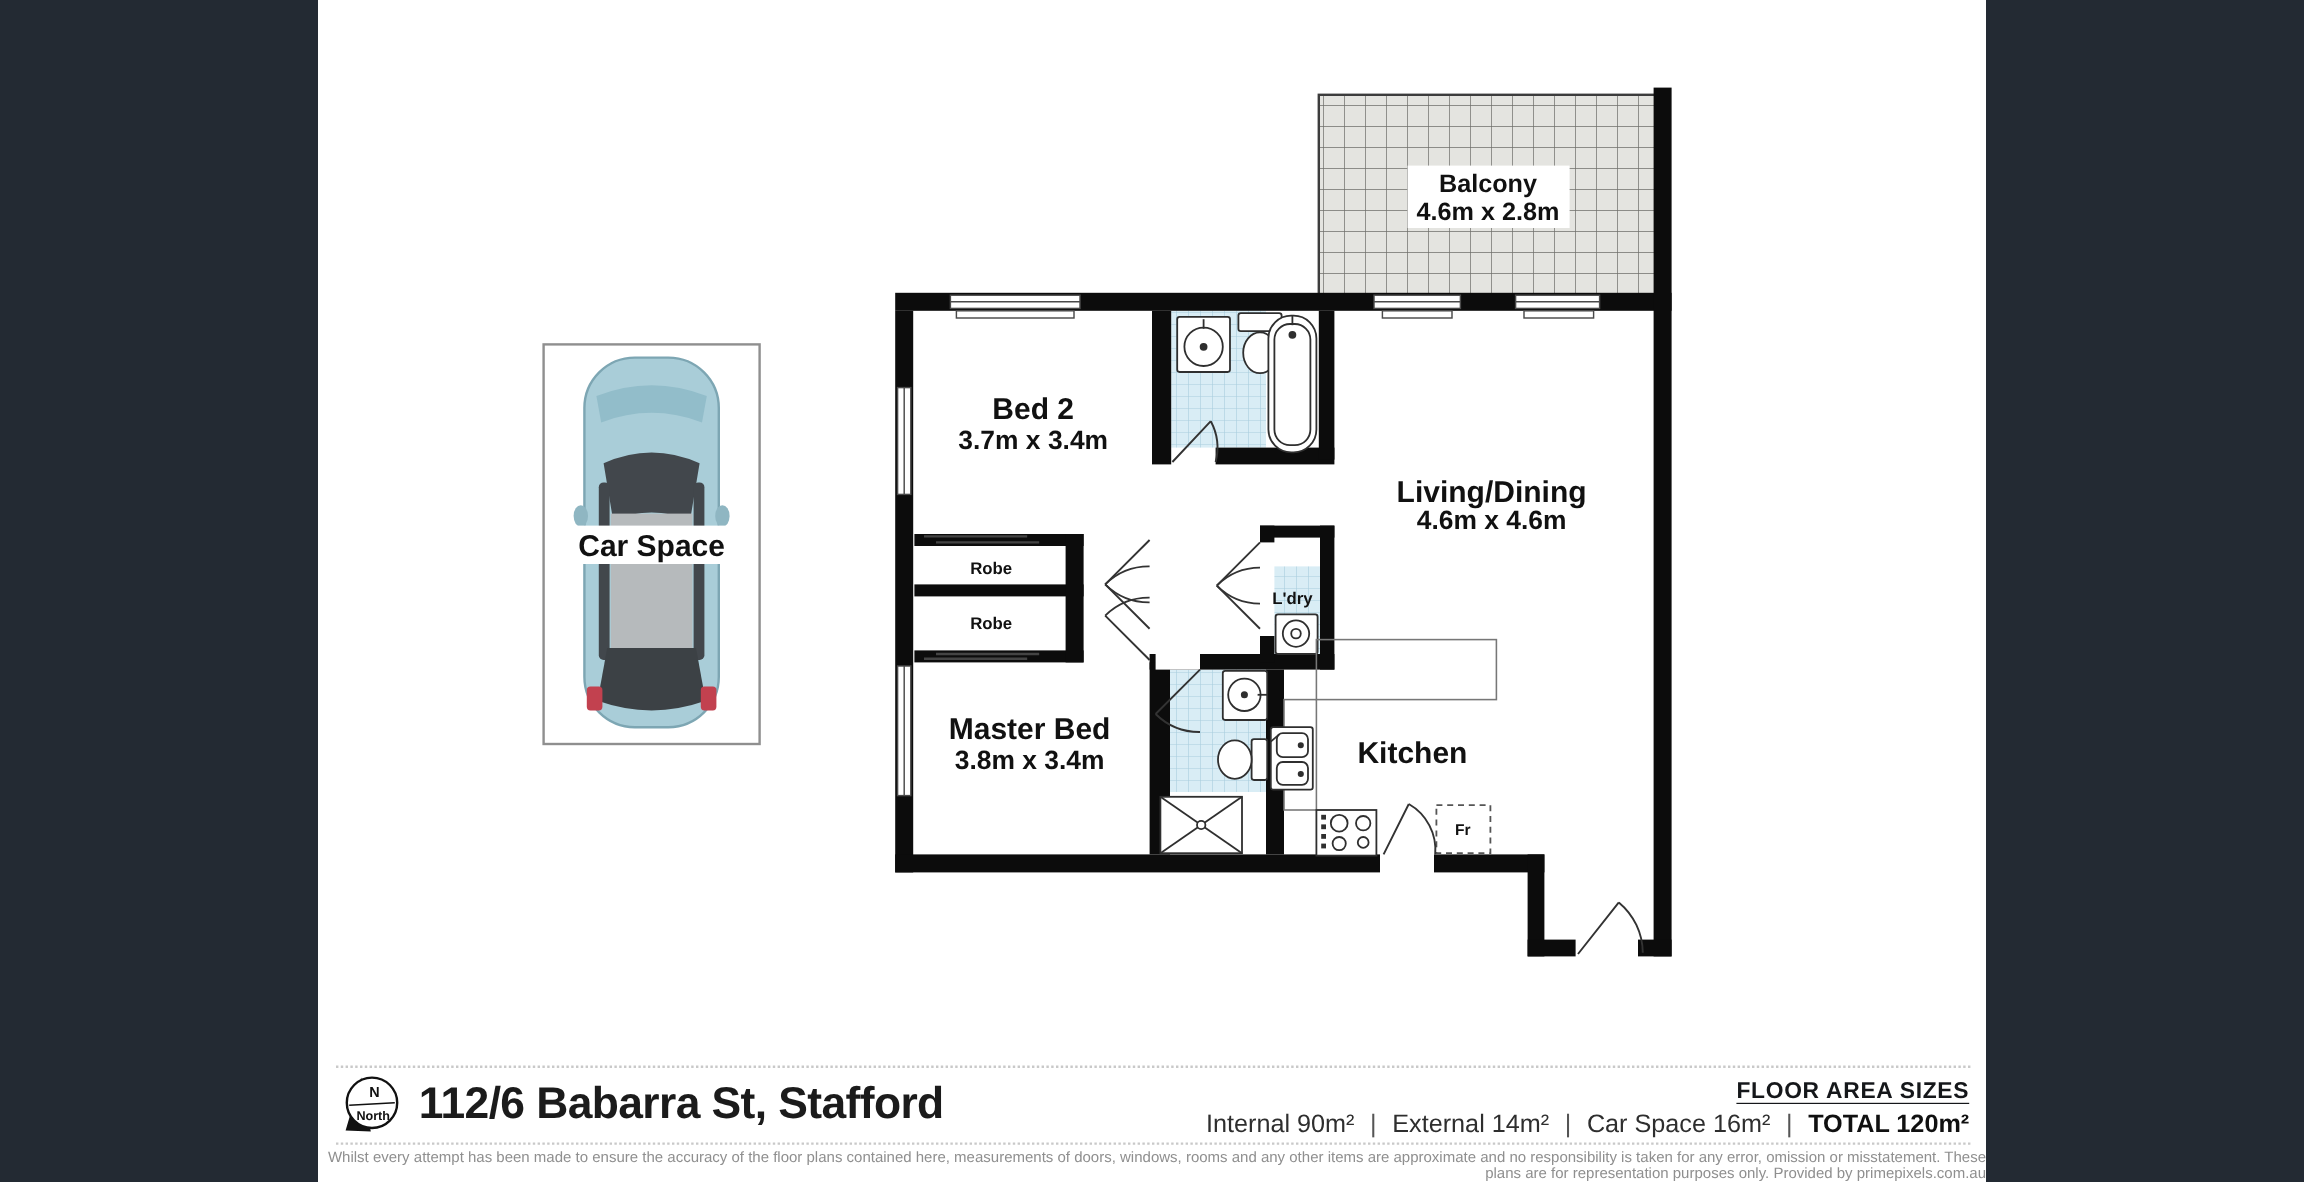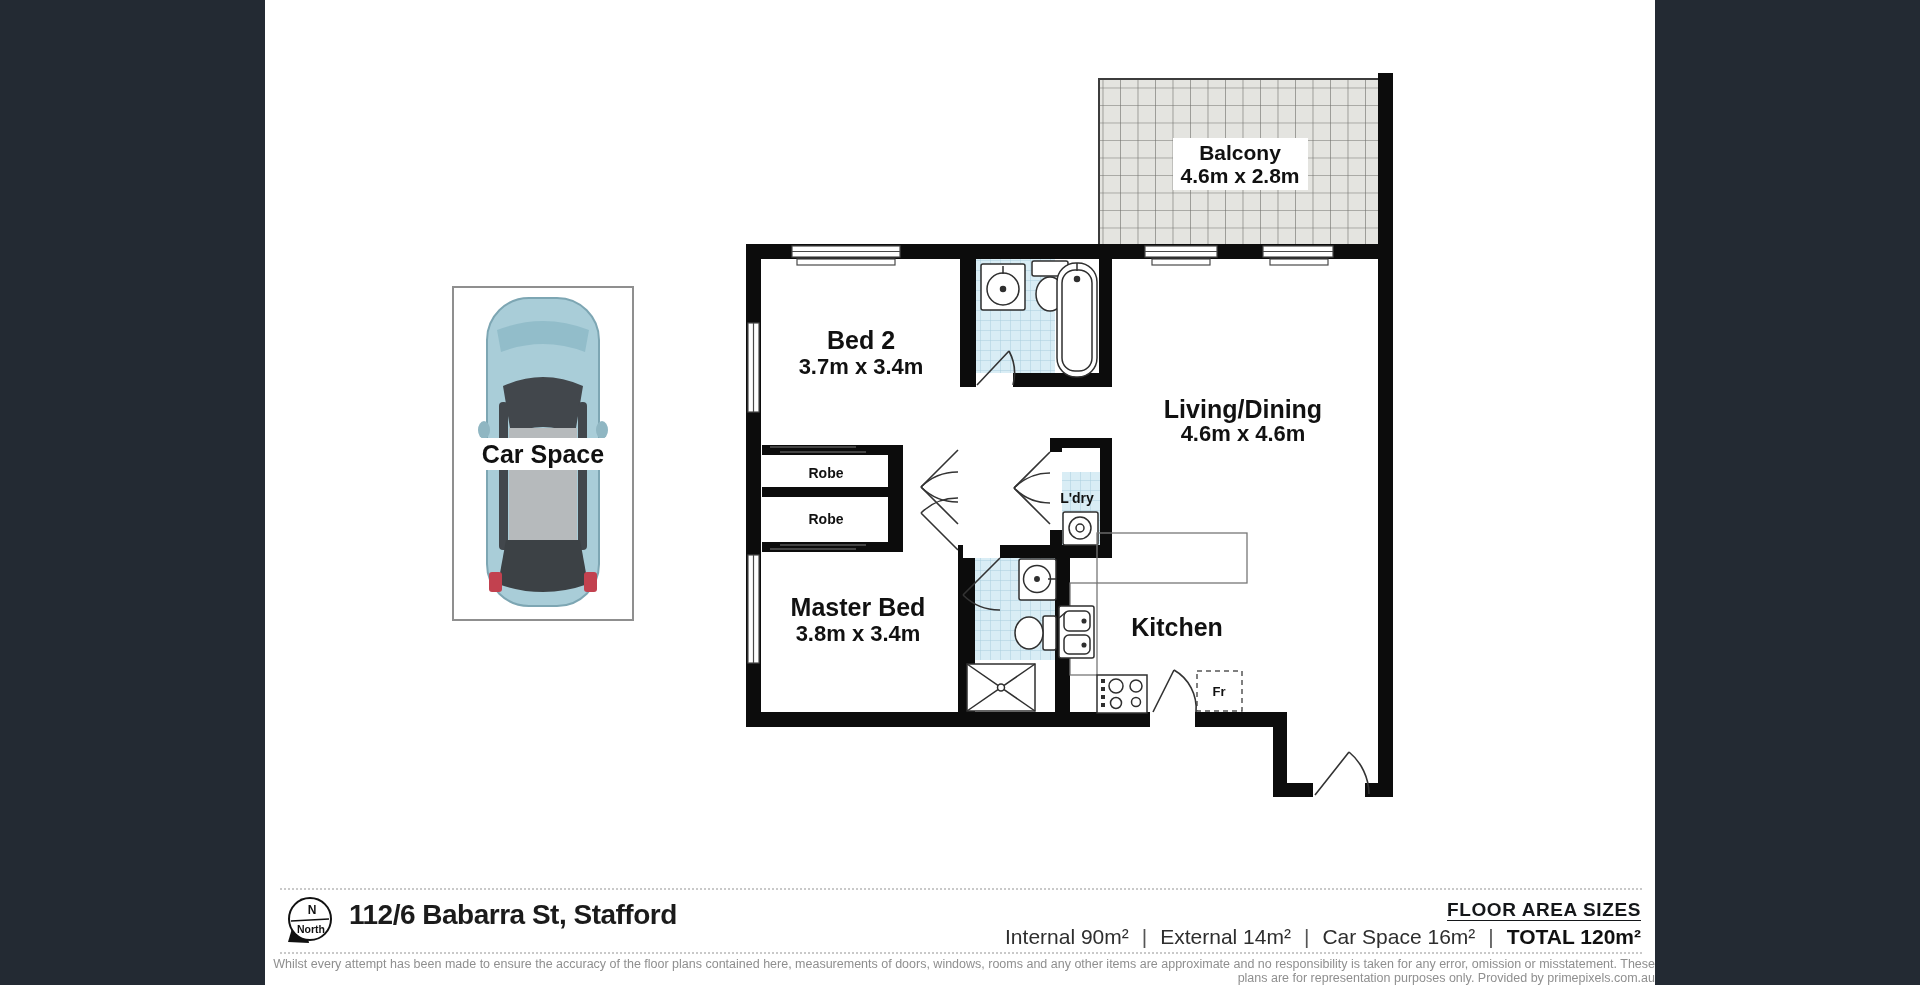--- a/index.html
+++ b/index.html
@@ -5,21 +5,21 @@
   html,body{margin:0;padding:0;background:#232a33;font-family:"Liberation Sans",sans-serif;}
   .stage{position:relative;width:1920px;height:985px;background:#232a33;overflow:hidden;margin:0 auto;}
   .side-bar{position:absolute;top:0;height:985px;background:#232a33;}
   .side-bar.left{left:0;width:265px;}
   .side-bar.right{left:1655px;width:265px;}
   .paper{position:absolute;left:265px;top:0;width:1390px;height:985px;background:#ffffff;}
   .plan-svg{position:absolute;left:0;top:0;width:1390px;height:985px;}
   .dotted{position:absolute;left:15px;right:13px;height:0;border-top:2px dotted #c9c9c9;}
   .dotted.top-line{top:888px;}
   .dotted.mid-line{top:952px;}
-  .footer-address{position:absolute;left:84px;top:899px;font-size:28px;font-weight:700;color:#1b1b1b;letter-spacing:-0.5px;white-space:nowrap;}
+  .footer-address{position:absolute;left:84px;top:899px;font-size:37px;font-weight:700;color:#1b1b1b;letter-spacing:-0.5px;white-space:nowrap;}
   .compass{position:absolute;left:20px;top:895px;width:48px;height:50px;}
   .areas-block{position:absolute;right:14px;top:899px;text-align:right;}
   .fas-title{display:inline-block;font-size:19px;font-weight:700;color:#15171a;letter-spacing:0.6px;text-decoration:underline;text-underline-offset:4px;}
   .areas-line{margin-top:4px;font-size:21px;color:#2e2e2e;white-space:nowrap;text-align:center;}
   .areas-line .pipe{color:#555;margin:0 13px;font-weight:400;}
   .areas-line .total{font-weight:700;color:#101010;}
   .disclaimer{position:absolute;left:0;top:957px;width:100%;text-align:right;font-size:12.5px;color:#8f8f8f;}
   text{font-family:"Liberation Sans",sans-serif;}
   .room-name{font-size:25px;font-weight:700;fill:#111;}
   .room-dims{font-size:22px;font-weight:700;fill:#111;}

